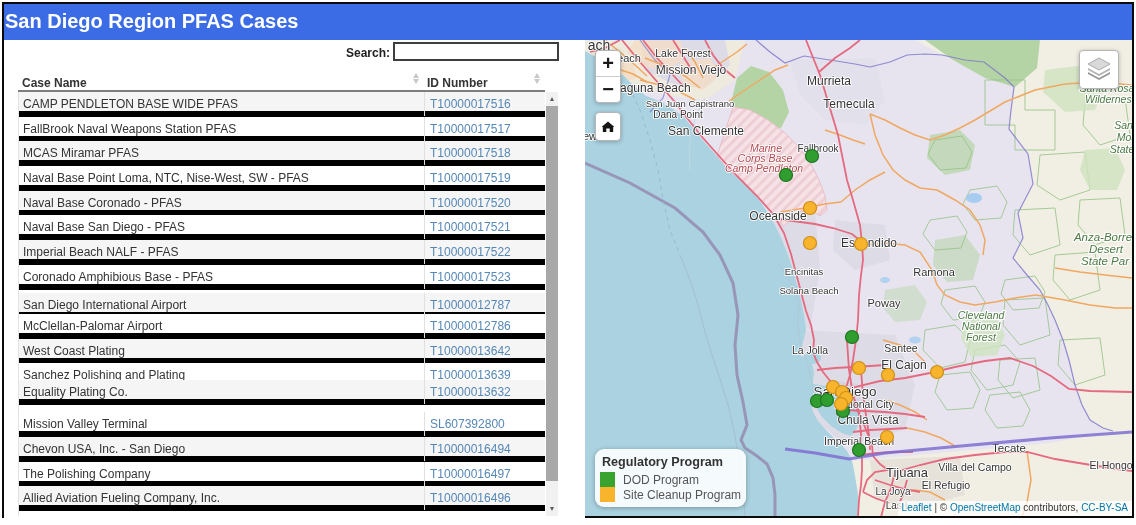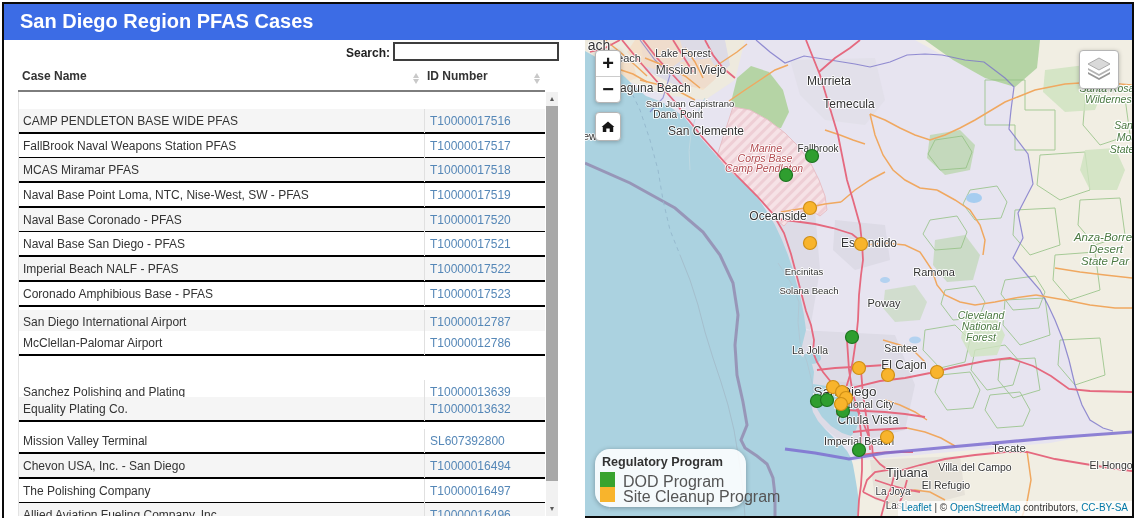--- a/index.html
+++ b/index.html
@@ -1,27 +1,27 @@
 <!DOCTYPE html>
 <html><head>
 <meta charset="utf-8">
 <style>
   html,body{margin:0;padding:0;background:#fff;}
   body{width:1136px;height:525px;position:relative;font-family:"Liberation Sans",sans-serif;overflow:hidden;}
   #frame{position:absolute;left:2px;top:2px;width:1128px;height:512px;border:2px solid #0a0a0a;background:#fff;}
   #titlebar{position:absolute;left:0;top:0;width:1128px;height:36px;background:#3c6ce5;}
-  #titlebar h1{margin:0;padding:0 0 0 16px;font-size:20px;line-height:35px;color:#fff;font-weight:bold;}
+  #titlebar h1{margin:0;padding:0 0 0 1px;font-size:20px;line-height:35px;color:#fff;font-weight:bold;}
   
   #panel{position:absolute;left:0;top:36px;width:581px;height:524px;background:#fff;}
   #searchlbl{position:absolute;left:0;top:6px;width:386px;text-align:right;font-size:12px;font-weight:bold;color:#222;}
   #searchbox{position:absolute;left:389px;top:2px;width:162px;height:15px;border:2px solid #3e3e3e;background:#fff;}
-  .hdr{position:absolute;top:29px;font-size:12px;font-weight:bold;color:#333;}
+  .hdr{position:absolute;top:36px;font-size:12px;font-weight:bold;color:#333;}
   #hdrline{position:absolute;left:14px;top:50px;width:527px;height:2px;background:#7d7d7d;}
   #rows{position:absolute;left:14px;top:52px;width:527px;height:424px;overflow:hidden;border-left:1px solid #e3e3e3;}
-  .row{position:absolute;left:0;width:526px;height:25px;border-bottom:2px solid #000000;background:#fff;box-sizing:border-box;margin-top:17px;}
+  .row{position:absolute;left:0;width:526px;height:25px;border-bottom:6px solid #000000;background:#fff;box-sizing:border-box;}
   .row.odd{background:#f5f5f5;}
   .cn{position:absolute;left:4px;top:5px;font-size:12px;color:#333;white-space:nowrap;}
   .idn{position:absolute;left:411px;top:5px;font-size:12px;color:#5587b7;white-space:nowrap;}
   .vsep{position:absolute;left:405px;top:0;width:1px;height:24px;background:#e0e0e0;}
   
   .sorts{position:absolute;top:33px;width:7px;height:11px;}
   .sorts .u{position:absolute;left:0;top:0;width:0;height:0;border-left:3.5px solid transparent;border-right:3.5px solid transparent;border-bottom:5px solid #c9c9c9;}
   .sorts .d{position:absolute;left:0;bottom:0;width:0;height:0;border-left:3.5px solid transparent;border-right:3.5px solid transparent;border-top:5px solid #c9c9c9;}
   
   #sbar{position:absolute;left:542px;top:52px;width:12px;height:424px;background:#f1f1f1;}
@@ -29,23 +29,23 @@
   #sbar .btn{position:absolute;left:0;width:12px;height:14px;background:#f1f1f1;}
   #sbar .arr{position:absolute;left:3.5px;width:0;height:0;border-left:2.5px solid transparent;border-right:2.5px solid transparent;}
   
   #map{position:absolute;left:581px;top:36px;width:547px;height:476px;background:#e7e4f0;overflow:hidden;}
   .lctl{position:absolute;background:#fff;border:1px solid #b5b5b5;border-radius:4px;box-shadow:0 1px 4px rgba(0,0,0,.25);}
   #zoomctl{left:10px;top:10px;width:24px;height:51px;}
   #zoomctl .zb{width:24px;height:25px;text-align:center;font-size:20px;font-weight:bold;color:#1a1a1a;line-height:24px;}
   #zoomctl .zb+.zb{border-top:1px solid #ccc;}
   #homectl{left:10px;top:72px;width:24px;height:27px;}
   #layerctl{left:494px;top:10px;width:38px;height:37px;}
-  #legend{position:absolute;left:10px;top:409px;width:151px;height:58px;background:rgba(255,255,255,.88);border-radius:15px;box-shadow:0 1px 5px rgba(0,0,0,.3);}
+  #legend{position:absolute;left:10px;top:409px;width:151px;height:58px;background:rgba(255,255,255,.88);border-radius:9px;box-shadow:0 1px 5px rgba(0,0,0,.3);}
   #legend .t{margin:6px 0 3px 7px;font-size:12.6px;font-weight:bold;color:#333;}
-  #legend .r{position:relative;height:15px;margin-left:5px;font-size:16px;color:#555;white-space:nowrap;}
+  #legend .r{position:relative;height:15px;margin-left:5px;font-size:12px;color:#555;white-space:nowrap;}
   #legend .sw{position:absolute;left:0;top:0;width:15px;height:15px;}
   #legend .lb{position:absolute;left:23px;top:1px;}
   #attrib{position:absolute;right:0;bottom:0;height:14px;background:rgba(255,255,255,.75);font-size:10px;color:#333;padding:1px 4px 0 4px;white-space:nowrap;}
   #attrib a{color:#0078A8;text-decoration:none;text-align:center;}
 </style>
 </head>
 <body>
 <div id="frame">
   <div id="titlebar">
       <h1>San Diego Region PFAS Cases</h1>
@@ -107,20 +107,25 @@
         </div>
         <div class="row odd" style="top:201px;">
           <span class="cn">San Diego International Airport</span>
           <div class="vsep"></div>
           <span class="idn">T10000012787</span>
         </div>
         <div class="row" style="top:221.85px;">
           <span class="cn">McClellan-Palomar Airport</span>
           <div class="vsep"></div>
           <span class="idn">T10000012786</span>
+        </div>
+        <div class="row odd" style="top:246.50px;">
+          <span class="cn">West Coast Plating</span>
+          <div class="vsep"></div>
+          <span class="idn">T10000013642</span>
         </div>
         <div class="row" style="top:271.15px;">
           <span class="cn">Sanchez Polishing and Plating</span>
           <div class="vsep"></div>
           <span class="idn">T10000013639</span>
         </div>
         <div class="row odd" style="top:288px;">
           <span class="cn">Equality Plating Co.</span>
           <div class="vsep"></div>
           <span class="idn">T10000013632</span>

